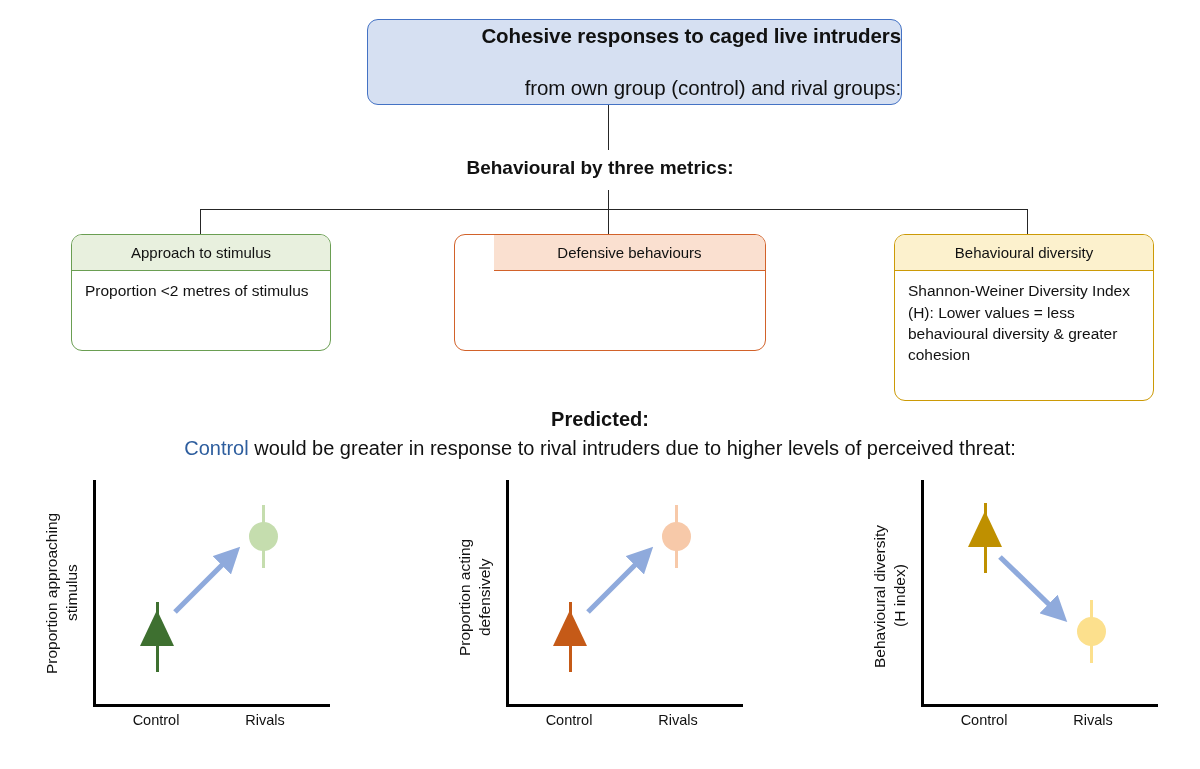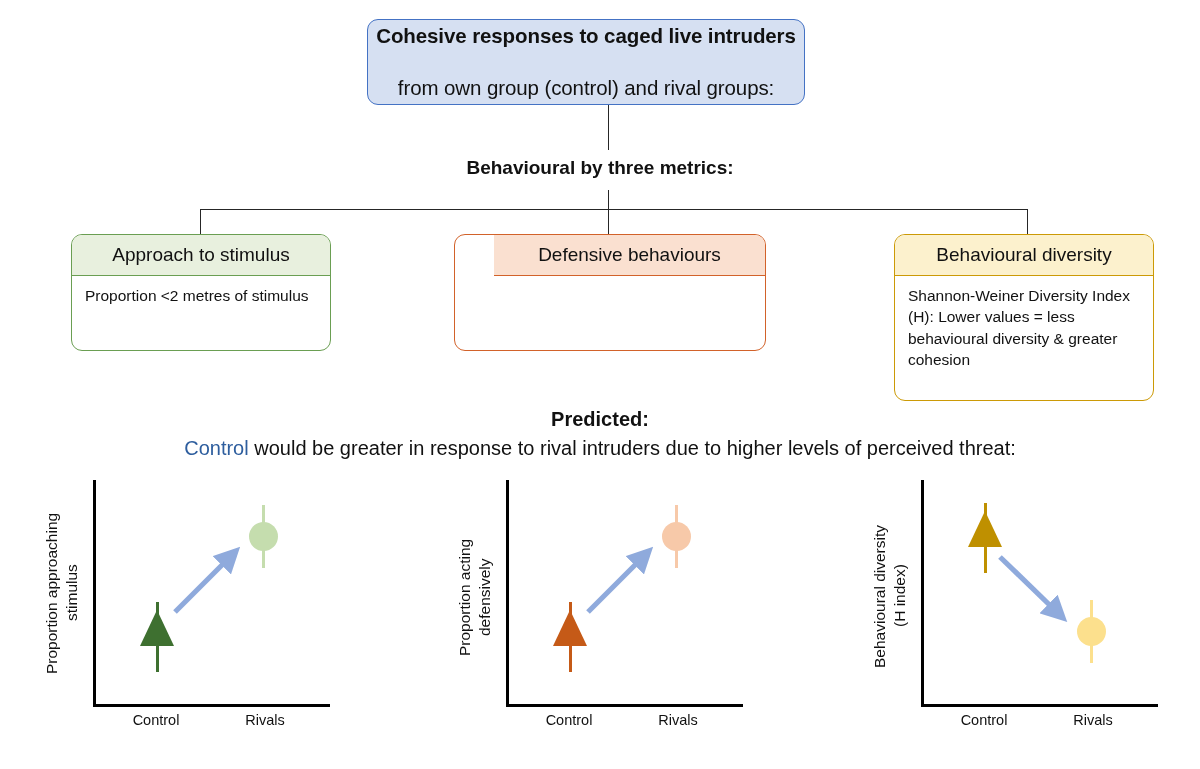--- a/index.html
+++ b/index.html
@@ -9,44 +9,44 @@
     background:#ffffff;
     font-family:"Liberation Sans", sans-serif;
     color:#111111;
     position:relative;
     overflow:hidden;
   }
   .canvas { position:relative; width:1200px; height:769px; }
 
   
   .top-box {
-    position:absolute; left:367px; top:19px; width:438px; height:86px;
+    position:absolute; left:367px; top:19px; width:535px; height:86px;
     background:#D6E0F2; border:1.6px solid #4472C4; border-radius:11px;
-    display:flex; flex-direction:column; align-items:center; justify-content:center;
+    display:flex; flex-direction:column; align-items:flex-end; justify-content:center;
     text-align:center; line-height:1.28;
   }
   .top-line1 { font-size:20.5px; font-weight:bold; letter-spacing:-0.1px; }
   .top-line2 { font-size:20.5px; font-weight:normal; letter-spacing:-0.1px;margin-top:25px; }
 
   
   .vline { position:absolute; background:#262626; width:1.4px; }
   .hline { position:absolute; background:#262626; height:1.4px; }
 
   .quant-label {
     position:absolute; left:0; top:157px; width:1200px; text-align:center;
     font-size:19px; font-weight:bold;
   }
 
   
   .metric {
     position:absolute; border-radius:11px; overflow:hidden;
     background:#ffffff; display:flex; flex-direction:column;
   }
   .metric .head {
-    text-align:center; font-size:19px; padding:9px 22px 9px;
+    text-align:center; font-size:15px; padding:9px 22px 9px;
     border-bottom-width:1.4px; border-bottom-style:solid;
     line-height:1.15;
   }
   .metric .body {
     flex:1; text-align:left; font-size:15.5px; line-height:1.38;
     padding:9px 13px 10px; color:#111;
   }
 
   #metric-approach {
     left:71px; top:234px; width:260px; height:117px;

